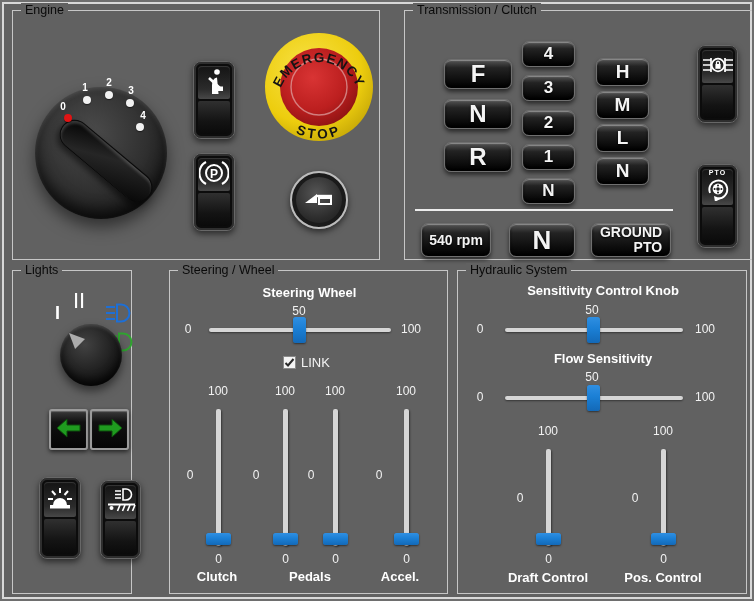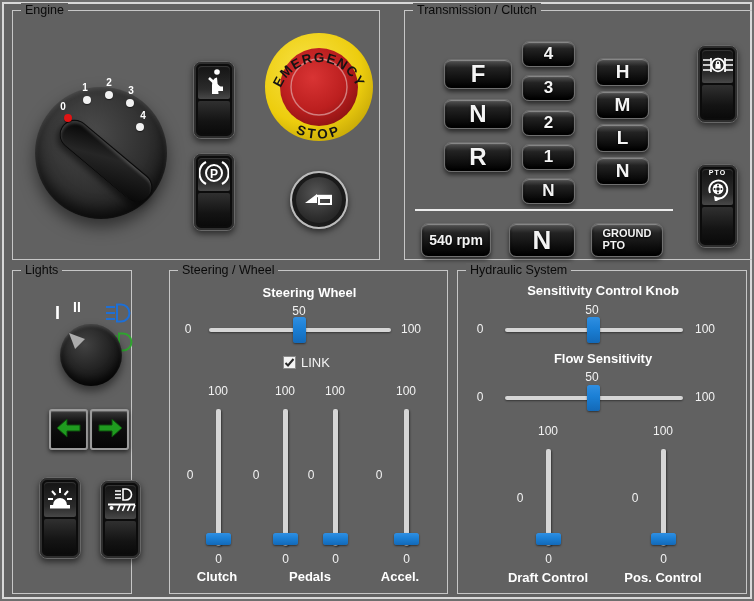--- a/index.html
+++ b/index.html
@@ -197,21 +197,21 @@
 
     <div class="key" style="left:191px;top:47px;width:53px;height:28px;font-size:19px;">H</div>
     <div class="key" style="left:191px;top:80px;width:53px;height:28px;font-size:19px;">M</div>
     <div class="key" style="left:191px;top:113px;width:53px;height:28px;font-size:19px;">L</div>
     <div class="key" style="left:191px;top:146px;width:53px;height:28px;font-size:19px;">N</div>
 
     <div class="divider" style="left:10px;top:198px;width:258px;"></div>
 
     <div class="key" style="left:16px;top:212px;width:70px;height:34px;font-size:14px;">540 rpm</div>
     <div class="key" style="left:104px;top:212px;width:66px;height:34px;font-size:26px;">N</div>
-    <div class="key" style="left:186px;top:212px;width:72px;height:34px;font-size:11px;line-height:1.05;white-space:pre-line;text-align:left;">GROUND
+    <div class="key" style="left:186px;top:212px;width:80px;height:34px;font-size:14px;line-height:1.05;white-space:pre-line;text-align:right;">GROUND
 PTO</div>
 
     <div class="rocker" style="left:292px;top:34px;width:41px;height:78px;">
       <div class="rocker-top">
         <span>
           <svg width="32" height="24" viewBox="0 0 32 24" fill="none" stroke="#fff" stroke-width="1.7">
             <path d="M1 7 H9 M1 12 H9 M1 17 H9"></path>
             <path d="M23 7 H31 M23 12 H31 M23 17 H31"></path>
             <path d="M9 5 V19 M23 5 V19"></path>
             <circle cx="16" cy="12" r="6.3"></circle>
@@ -240,21 +240,21 @@
         </span>
       </div>
       <div class="rocker-bottom"></div>
     </div>
   </div>
 
   <div class="group" style="left:10px;top:268px;width:120px;height:324px;">
     <div class="group-title">Lights</div>
 
     <span style="position:absolute;left:42px;top:32px;color:#fff;font-size:18px;font-weight:bold;">I</span>
-    <span style="position:absolute;left:60px;top:28px;color:#fff;font-size:14px;font-weight:bold;">II</span>
+    <span style="position:absolute;left:60px;top:17px;color:#fff;font-size:22px;font-weight:normal;">II</span>
     <span style="position:absolute;left:91px;top:32px;">
       <svg width="30" height="20" viewBox="0 0 30 20" fill="none" stroke="#1d6fd6" stroke-width="2">
         <path d="M17 1.5 a8.5 8.5 0 0 1 0 17 l-4 0 l0 -17 z"></path>
         <path d="M2 4 H11 M2 10 H11 M2 16 H11"></path>
       </svg>
     </span>
     <span style="position:absolute;left:93px;top:61px;">
       <svg width="30" height="22" viewBox="0 0 30 22" fill="none" stroke="#2fa42f" stroke-width="2">
         <path d="M17 1.5 a8.5 8.5 0 0 1 0 17 l-4 0 l0 -17 z"></path>
         <path d="M11 4 L2 7 M11 10 L2 13 M11 16 L2 19"></path>

